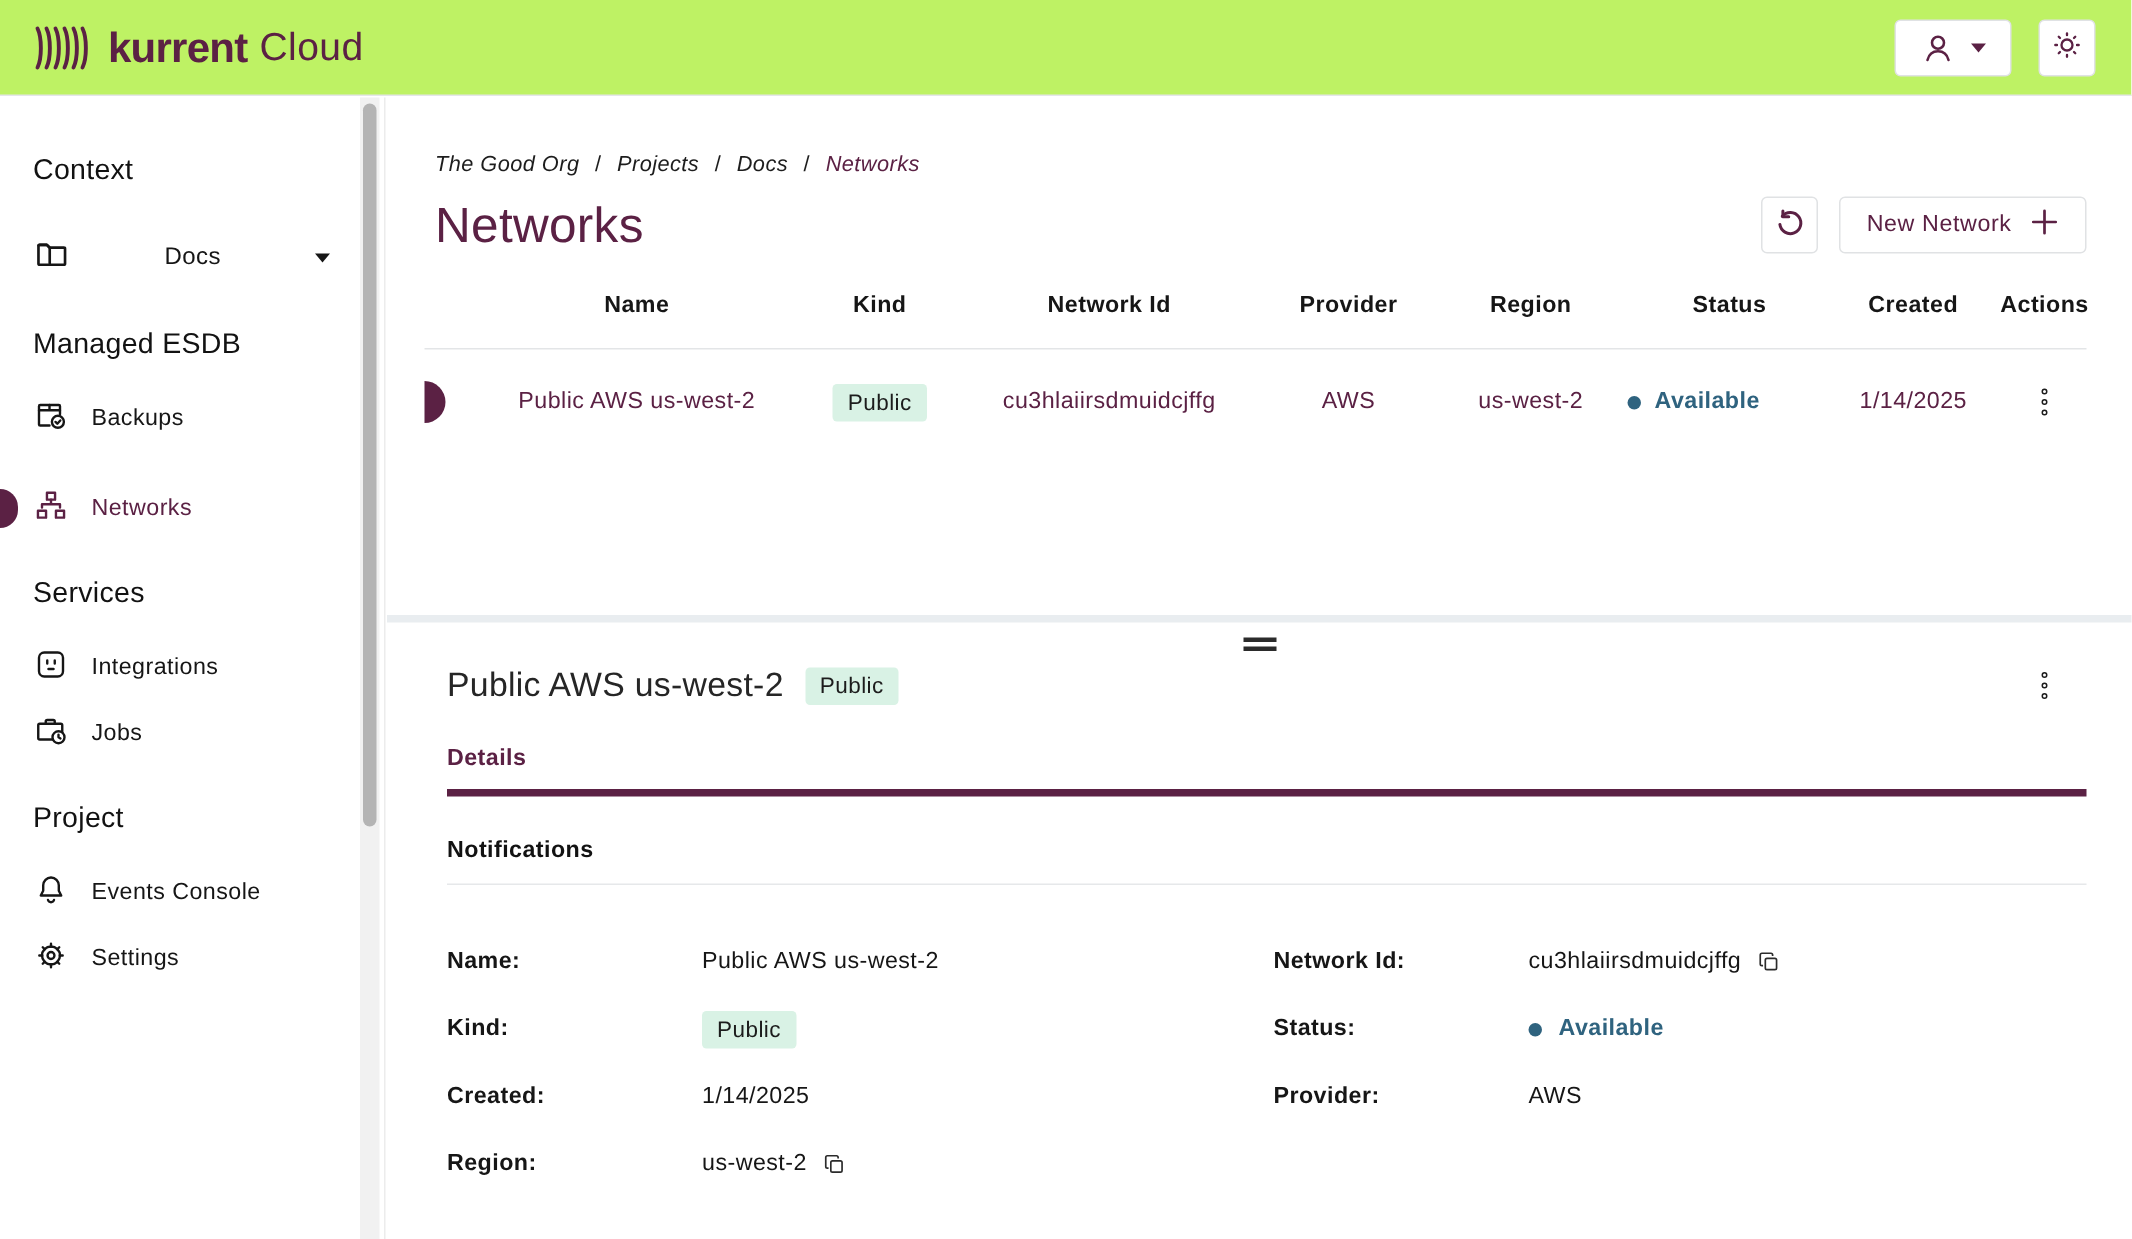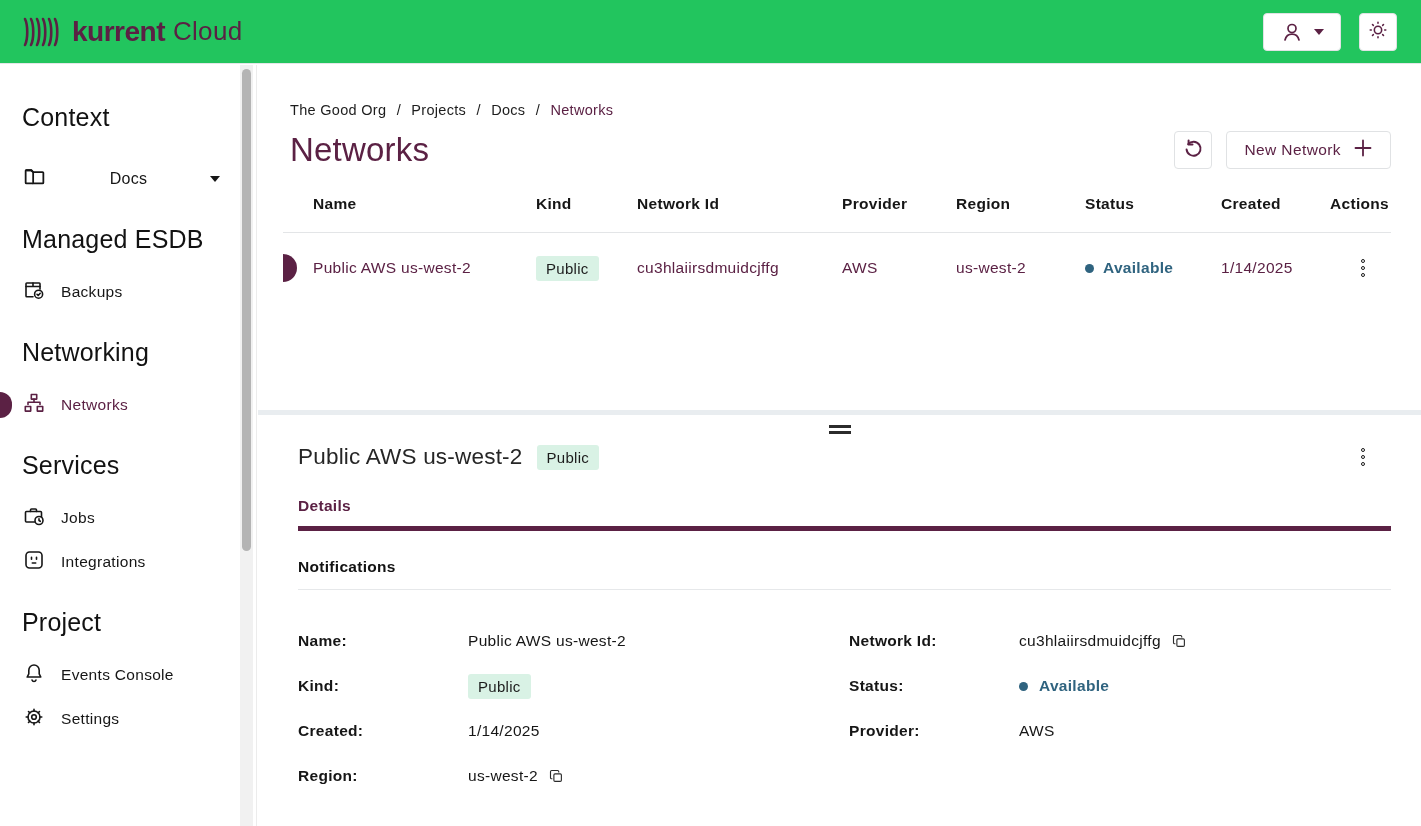--- a/index.html
+++ b/index.html
@@ -1,70 +1,70 @@
 <!DOCTYPE html>
 <html><head>
 <meta charset="utf-8">
 <style>
   * { box-sizing: border-box; margin: 0; padding: 0; }
   html,body { width: 1421px; height: 826px; overflow: hidden; background:#fff;
     font-family: "Liberation Sans", sans-serif; color:#161616; }
 
   
   .topbar { height:64px; display:flex; align-items:center; justify-content:space-between;
-    padding:0 24px 0 22px; border-bottom:1px solid #e4e6e8; background:#22c55e; }
+    padding:0 24px 0 22px; border-bottom:1px solid #e4e6e8; background:#bef264; }
   .logo { display:flex; align-items:center; gap:8px; }
   .logo-waves { display:flex; align-items:center; }
   .logo-brand { font-size:28px; font-weight:700; color:#5b2144; letter-spacing:-0.5px; }
   .logo-suffix { font-size:26px; font-weight:400; color:#5b2144; letter-spacing:0.3px; }
   .topbar-right { display:flex; align-items:center; gap:18px; }
   .tb-btn { display:flex; align-items:center; gap:10px; height:38px; padding:0 16px;
     background:#fff; border:1px solid #e0e2e4; border-radius:4px; color:#5b2144;
     font-size:15.5px; letter-spacing:0.3px; cursor:pointer; }
   .tb-btn svg { display:block; }
   .caret { width:0; height:0; border-left:5px solid transparent; border-right:5px solid transparent;
     border-top:6px solid #5b2144; }
 
   
   .sidebar { position:absolute; left:0; top:65px; bottom:0; width:257px; background:#fff;
     border-right:1px solid #ececec; padding:38px 0 0 22px; }
   .sb-track { position:absolute; top:0; bottom:0; right:3px; width:13px; background:#f1f1f1; }
   .sb-thumb { position:absolute; top:4px; right:5px; width:9px; height:482px; background:#b4b4b4; border-radius:5px; }
-  .sb-heading { font-size:25px; font-weight:400; color:#121212; letter-spacing:0.2px; }
+  .sb-heading { font-size:19px; font-weight:400; color:#121212; letter-spacing:0.2px; }
   .context-select { display:flex; align-items:center; width:198px; margin-top:32px; cursor:pointer; }
   .context-select .lbl { flex:1; text-align:center; font-size:16px; letter-spacing:0.3px; }
   .sb-section { margin-top:32px; }
   .sb-items { margin-top:24px; }
   .sb-item { display:flex; align-items:center; gap:15px; height:28px; margin-bottom:16px;
     font-size:15.5px; letter-spacing:0.3px; cursor:pointer; position:relative; }
   .sb-item svg { flex:0 0 auto; }
   .sb-item.active { color:#5b2144; }
   .active-pill { position:absolute; left:-22px; top:1px; width:12px; height:26px;
     background:#5b2144; border-radius:0 13px 13px 0; }
 
   
   .main { position:absolute; left:258px; top:65px; right:0; bottom:0; background:#fff; }
   .upper { height:345px; padding:37px 30px 0 32px; }
   .breadcrumb { font-size:14.5px; letter-spacing:0.3px; color:#1d1d1d; }
-  .breadcrumb .crumb { cursor:pointer; }
+  .breadcrumb .crumb { cursor:pointer;font-style:italic; }
   .breadcrumb .sep { color:#1d1d1d; padding:0 6px; }
   .breadcrumb .current { color:#5b2144; }
   .title-row { display:flex; align-items:center; justify-content:space-between; margin-top:13px; }
   .page-title { font-size:33px; font-weight:500; color:#5b2144; letter-spacing:0.2px; }
   .title-actions { display:flex; gap:14px; align-items:center; }
   .icon-btn { width:38px; height:38px; display:flex; align-items:center; justify-content:center;
     background:#fff; border:1px solid #e0e2e4; border-radius:4px; cursor:pointer; }
   .new-btn { display:flex; align-items:center; gap:12px; height:38px; padding:0 17px;
     background:#fff; border:1px solid #e0e2e4; border-radius:4px; color:#5b2144;
     font-size:15.5px; letter-spacing:0.4px; cursor:pointer; }
 
   
   .table { margin:26px 0 0 -7px; }
   .t-grid { display:grid; grid-template-columns:223px 101px 205px 114px 129px 136px 109px 66px;
-    align-items:center; padding-left:30px; }
+    align-items:center; padding-left:30px;text-align:center; }
   .t-head { font-size:15.5px; font-weight:700; letter-spacing:0.3px; padding-bottom:19px;
     border-bottom:1px solid #e3e5e7; }
   .t-row { position:relative; height:70px; font-size:15.5px; letter-spacing:0.3px; color:#5b2144; cursor:pointer; }
   .row-pill { position:absolute; left:0; top:21px; width:14px; height:28px;
     background:#5b2144; border-radius:0 14px 14px 0; }
   .badge { display:inline-block; background:#d9f2e5; color:#1c1c1c; font-size:15px;
     padding:4px 10px; border-radius:3px; letter-spacing:0.3px; }
   .status { display:flex; align-items:center; gap:9px; color:#2f637f; font-weight:600; }
   .status-dot { width:9px; height:9px; border-radius:50%; background:#2f637f; }
   .kebab { display:flex; flex-direction:column; align-items:center; gap:2.5px; cursor:pointer;
@@ -160,21 +160,20 @@
             <circle cx="16.6" cy="16.2" r="4"></circle>
               <path d="M15 16.3l1.2 1.2 2-2.2"></path>
           </svg>
         </span>
         <span>Backups</span>
       </div>
     </div>
   </div>
 
   <div class="sb-section">
-    <div class="sb-heading">Networking</div>
     <div class="sb-items">
       <div class="sb-item active">
         <span class="active-pill"></span>
         <span>
           <svg width="24" height="24" viewBox="0 0 24 24" fill="none" stroke="#5b2144" stroke-width="1.6" stroke-linejoin="round">
             <rect x="9.3" y="3.5" width="5.4" height="4.6"></rect>
             <path d="M12 8.1v3.1M6 13.4v-2.2h12v2.2M6 11.2h12" stroke-linecap="round"></path>
             <rect x="3.3" y="15.5" width="5.4" height="4.6"></rect>
               <rect x="15.3" y="15.5" width="5.4" height="4.6"></rect>
           </svg>
@@ -183,36 +182,36 @@
       </div>
     </div>
   </div>
 
   <div class="sb-section">
     <div class="sb-heading">Services</div>
     <div class="sb-items">
       <div class="sb-item">
         <span>
           <svg width="24" height="24" viewBox="0 0 24 24" fill="none" stroke="#161616" stroke-width="1.6" stroke-linecap="round" stroke-linejoin="round">
+            <rect x="4" y="4" width="16" height="16" rx="3.5"></rect>
+            <path d="M9.5 9.3v2M14.5 9.3v2M10.3 15h3.4"></path>
+          </svg>
+        </span>
+        <span>Integrations</span>
+      </div>
+      <div class="sb-item">
+        <span>
+          <svg width="24" height="24" viewBox="0 0 24 24" fill="none" stroke="#161616" stroke-width="1.6" stroke-linecap="round" stroke-linejoin="round">
             <path d="M8.5 7.5V6c0-.6.4-1 1-1h4c.6 0 1 .4 1 1v1.5"></path>
             <rect x="3.5" y="7.5" width="16" height="10.5" rx="1"></rect>
             <circle cx="17" cy="16.5" r="4" fill="#fff"></circle>
               <path d="M17 14.8v1.7l1.3.8"></path>
           </svg>
         </span>
         <span>Jobs</span>
-      </div>
-      <div class="sb-item">
-        <span>
-          <svg width="24" height="24" viewBox="0 0 24 24" fill="none" stroke="#161616" stroke-width="1.6" stroke-linecap="round" stroke-linejoin="round">
-            <rect x="4" y="4" width="16" height="16" rx="3.5"></rect>
-            <path d="M9.5 9.3v2M14.5 9.3v2M10.3 15h3.4"></path>
-          </svg>
-        </span>
-        <span>Integrations</span>
       </div>
     </div>
   </div>
 
   <div class="sb-section">
     <div class="sb-heading">Project</div>
     <div class="sb-items">
       <div class="sb-item">
         <span>
           <svg width="24" height="24" viewBox="0 0 24 24" fill="none" stroke="#161616" stroke-width="1.6" stroke-linecap="round" stroke-linejoin="round">

